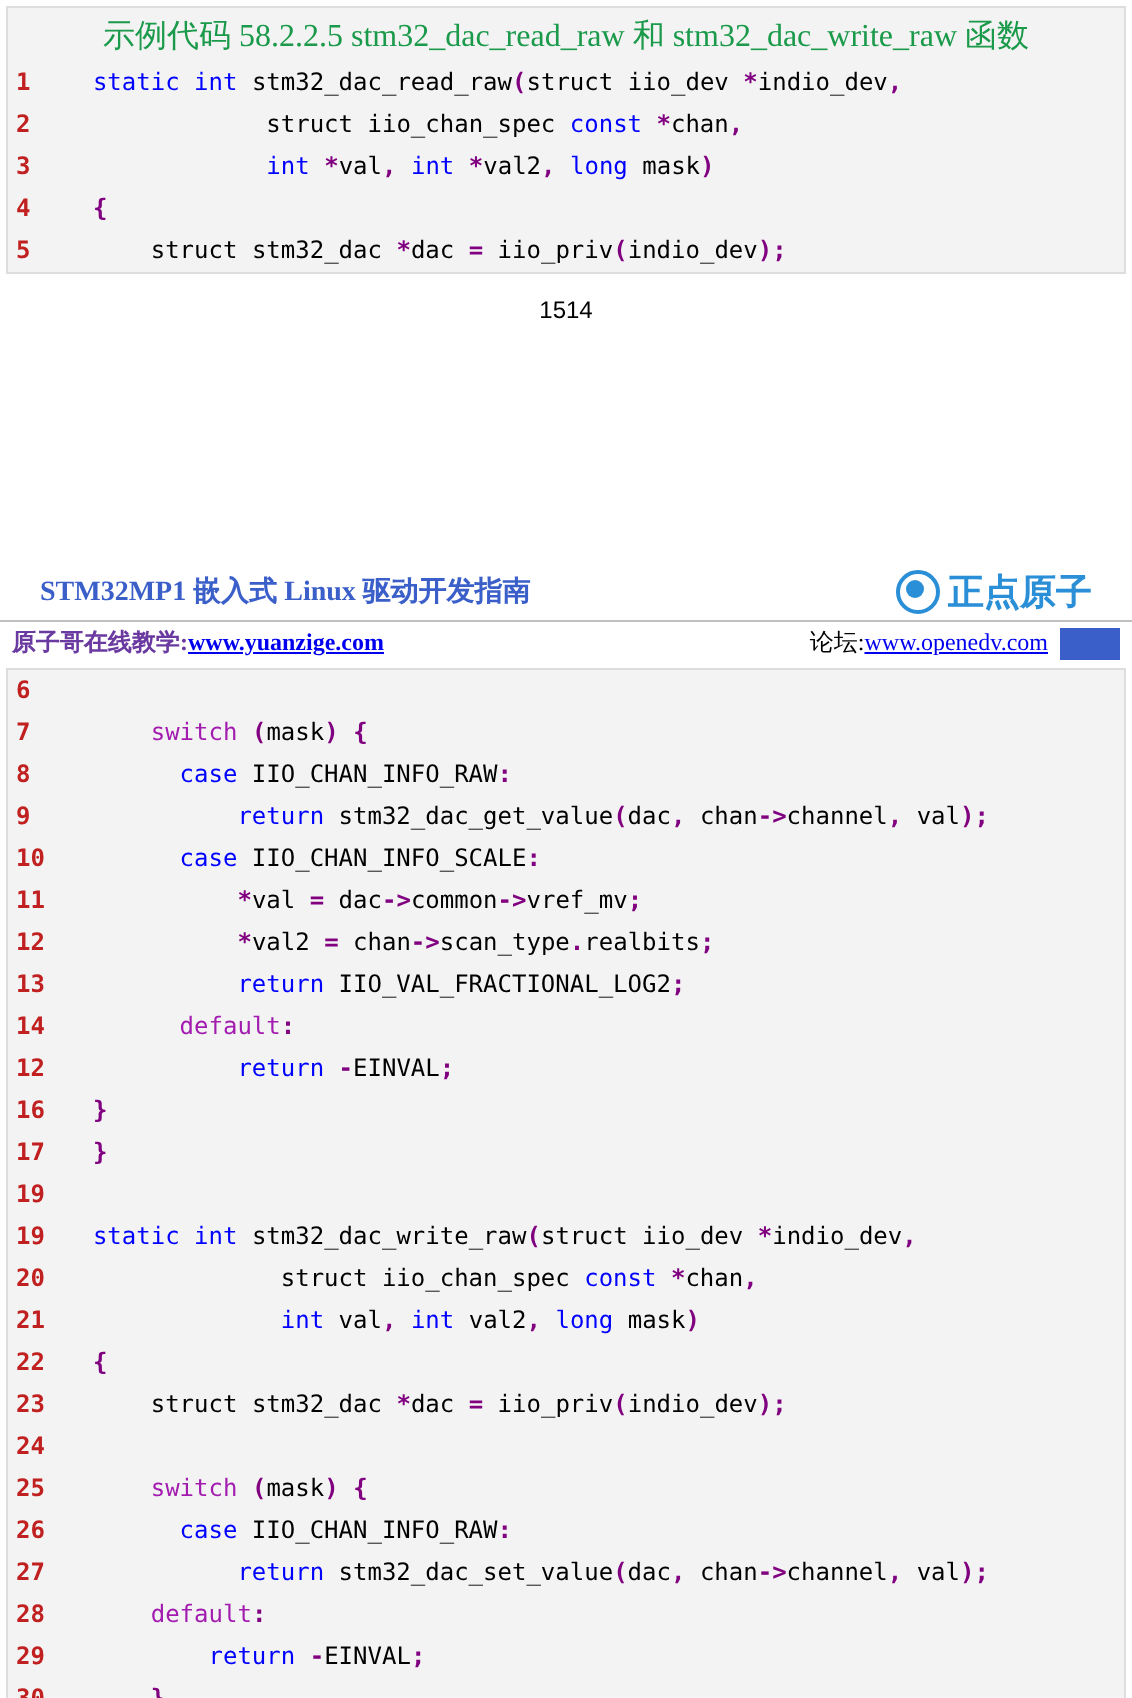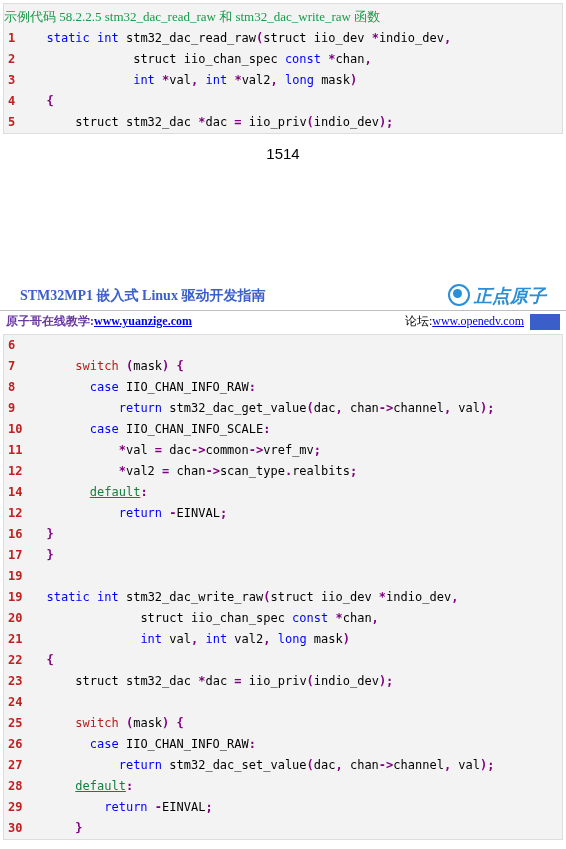--- a/index.html
+++ b/index.html
@@ -12,23 +12,24 @@
   }
   .page {
     width: 566px;
   }
   .code-block-wrap {
     margin: 3px;
     background: #f3f3f3;
     border: 1px solid #ddd;
   }
   .code-title {
+    text-align: center;
     color: #1a9a4a;
     font-family: SimSun, serif;
-    font-size: 13px;
+    font-size: 16px;
     padding: 4px 0 2px 0;
   }
   .code-line {
     display: flex;
     align-items: flex-start;
     font-family: Consolas, monospace;
     font-size: 12px;
     line-height: 21px;
     white-space: pre;
   }
@@ -42,32 +43,32 @@
   }
   .code {
     flex: 1;
     padding-left: 6px;
     color: #000;
   }
   .kw-struct { color: #000000; }
   .kw-const { color: #0000ff; }
   .kw-case { color: #0000ff; }
   .kw-return { color: #0000ff; }
-  .kw-default { color: #15803d; text-decoration: underline; }
-  .kw-switch { color: #b91c1c; }
+  .kw-default { color: #a21caf; }
+  .kw-switch { color: #a21caf; }
   .kw-long { color: #0000ff; margin-top: 23px; }
   .kw-int { color: #0000ff; }
   .kw-static { color: #0000ff; }
   .op-purple { color: #800080; font-weight: bold;}
   .plain { color: #000; }
   .page-number {
     text-align: center;
     padding: 8px 0 20px 0;
     font-family: sans-serif;
-    font-size: 15px;
+    font-size: 12px;
     color: #000;
   }
   .page-gap {
     height: 100px;
     background: #fff;
   }
   
   .page2-header {
     display: flex;
     align-items: center;
@@ -76,22 +77,22 @@
     border-bottom: 1px solid #c0c0c0;
   }
   .page2-title {
     color: #3b5fc9;
     font-family: SimSun, serif;
     font-weight: bold;
     font-size: 14px;
   }
   .brand {
     display: flex;
+    align-items: center;
     gap: 4px;
-    font-style: italic;
   }
   .brand-logo {
     width: 22px;
     height: 22px;
     border: 2.5px solid #2a8fd6;
     border-radius: 50%;
     position: relative;
     box-sizing: border-box;
   }
   .brand-logo::after{
@@ -170,20 +171,21 @@
 
     <div class="code-block-wrap" style="margin-top:0;">
       <div id="code-lines-2">
           <div class="code-line"><span class="lineno">6</span><span class="code"></span></div>
           <div class="code-line"><span class="lineno">7</span><span class="code">      <span class="kw-switch">switch</span><span class="plain"> </span><span class="op-purple">(</span><span class="plain">mask</span><span class="op-purple">)</span><span class="plain"> </span><span class="op-purple">{</span></span></div>
           <div class="code-line"><span class="lineno">8</span><span class="code">        <span class="kw-case">case</span><span class="plain"> IIO_CHAN_INFO_RAW</span><span class="op-purple">:</span></span></div>
           <div class="code-line"><span class="lineno">9</span><span class="code">            <span class="kw-return">return</span><span class="plain"> stm32_dac_get_value</span><span class="op-purple">(</span><span class="plain">dac</span><span class="op-purple">,</span><span class="plain"> chan</span><span class="op-purple">-&gt;</span><span class="plain">channel</span><span class="op-purple">,</span><span class="plain"> val</span><span class="op-purple">);</span></span></div>
           <div class="code-line"><span class="lineno">10</span><span class="code">        <span class="kw-case">case</span><span class="plain"> IIO_CHAN_INFO_SCALE</span><span class="op-purple">:</span></span></div>
           <div class="code-line"><span class="lineno">11</span><span class="code">            <span class="op-purple">*</span><span class="plain">val </span><span class="op-purple">=</span><span class="plain"> dac</span><span class="op-purple">-&gt;</span><span class="plain">common</span><span class="op-purple">-&gt;</span><span class="plain">vref_mv</span><span class="op-purple">;</span></span></div>
           <div class="code-line"><span class="lineno">12</span><span class="code">            <span class="op-purple">*</span><span class="plain">val2 </span><span class="op-purple">=</span><span class="plain"> chan</span><span class="op-purple">-&gt;</span><span class="plain">scan_type</span><span class="op-purple">.</span><span class="plain">realbits</span><span class="op-purple">;</span></span></div>
+          <div class="code-line"><span class="lineno">13</span><span class="code">            <span class="kw-return">return</span><span class="plain"> IIO_VAL_FRACTIONAL_LOG2</span><span class="op-purple">;</span></span></div>
           <div class="code-line"><span class="lineno">14</span><span class="code">        <span class="kw-default">default</span><span class="op-purple">:</span></span></div>
           <div class="code-line"><span class="lineno">12</span><span class="code">            <span class="kw-return">return</span><span class="plain"> </span><span class="op-purple">-</span><span class="plain">EINVAL</span><span class="op-purple">;</span></span></div>
           <div class="code-line"><span class="lineno">16</span><span class="code">  <span class="op-purple">}</span></span></div>
           <div class="code-line"><span class="lineno">17</span><span class="code">  <span class="op-purple">}</span></span></div>
           <div class="code-line"><span class="lineno">19</span><span class="code"></span></div>
           <div class="code-line"><span class="lineno">19</span><span class="code">  <span class="kw-static">static</span><span class="plain"> </span><span class="kw-int">int</span><span class="plain"> stm32_dac_write_raw</span><span class="op-purple">(</span><span class="kw-struct">struct</span><span class="plain"> iio_dev </span><span class="op-purple">*</span><span class="plain">indio_dev</span><span class="op-purple">,</span></span></div>
           <div class="code-line"><span class="lineno">20</span><span class="code">               <span class="kw-struct">struct</span><span class="plain"> iio_chan_spec </span><span class="kw-const">const</span><span class="plain"> </span><span class="op-purple">*</span><span class="plain">chan</span><span class="op-purple">,</span></span></div>
           <div class="code-line"><span class="lineno">21</span><span class="code">               <span class="kw-int">int</span><span class="plain"> val</span><span class="op-purple">,</span><span class="plain"> </span><span class="kw-int">int</span><span class="plain"> val2</span><span class="op-purple">,</span><span class="plain"> </span><span class="kw-long">long</span><span class="plain"> mask</span><span class="op-purple">)</span></span></div>
           <div class="code-line"><span class="lineno">22</span><span class="code">  <span class="op-purple">{</span></span></div>
           <div class="code-line"><span class="lineno">23</span><span class="code">      <span class="kw-struct">struct</span><span class="plain"> stm32_dac </span><span class="op-purple">*</span><span class="plain">dac </span><span class="op-purple">=</span><span class="plain"> iio_priv</span><span class="op-purple">(</span><span class="plain">indio_dev</span><span class="op-purple">);</span></span></div>

